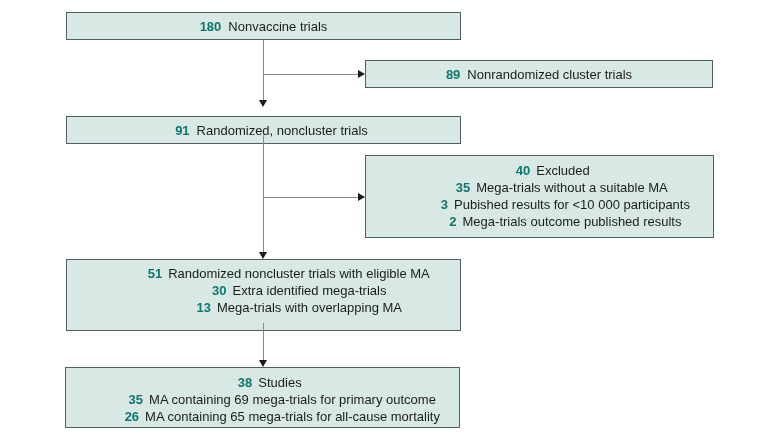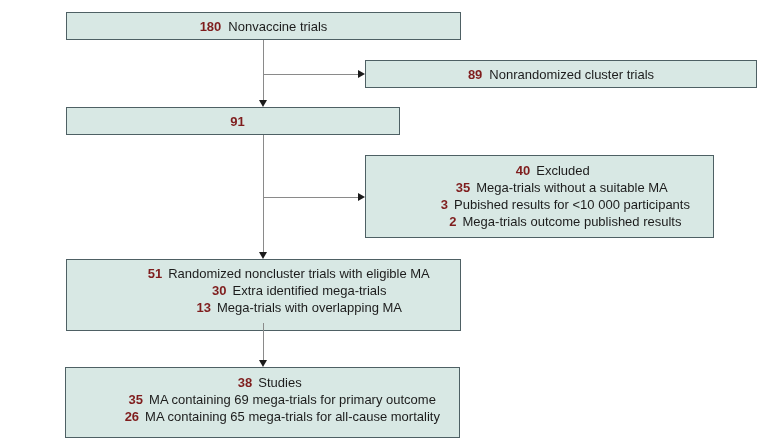--- a/index.html
+++ b/index.html
@@ -15,21 +15,21 @@
   .box{
     position:absolute;
     box-sizing:border-box;
     background:#d8e8e4;
     border:1.5px solid #4e6064;
   }
   .box.center{
     display:flex;align-items:center;justify-content:center;
     white-space:nowrap;
   }
-  .num{font-weight:bold;color:#7f1d1d;}
+  .num{font-weight:bold;color:#0f766e;}
   .box.center .num{margin-right:7px;}
   .row{display:flex;line-height:17px;white-space:nowrap;justify-content:center;}
   .row .num{display:inline-block;text-align:right;flex:0 0 auto;}
   .row .txt{margin-left:6px;}
   
   .b4 .lvl0 .num{width:33px;} .b4 .lvl1 .num{width:51px;}
   .b5 .lvl0 .num{width:57px;} .b5 .lvl1 .num{width:78px;}
   .b6 .lvl0 .num{width:21px;} .b6 .lvl1 .num{width:46px;}
   .vline,.hline{position:absolute;background:#8a8a8a;}
   .vline{width:1px;}
@@ -55,27 +55,28 @@
   <div class="box center" style="left:66px;top:12px;width:395px;height:28px;">
     <span class="num">180</span>
     <span class="txt">Nonvaccine trials</span>
   </div>
 
   <div class="vline" style="left:263px;top:40px;height:61px;"></div>
   <div class="arrow-down" style="left:259px;top:100px;"></div>
   <div class="hline" style="left:263px;top:74px;width:95px;"></div>
   <div class="arrow-right" style="left:358px;top:70px;"></div>
 
-  <div class="box center" style="left:365px;top:60px;width:392px;height:28px;">
+  <div class="box center" style="left:365px;top:60px;width:348px;height:28px;">
     <span class="num">89</span>
     <span class="txt">Nonrandomized cluster trials</span>
   </div>
 
-  <div class="box center" style="left:66px;top:107px;width:334px;height:28px;padding-left:16px;">
+  <div class="box center" style="left:66px;top:116px;width:395px;height:28px;padding-left:16px;">
     <span class="num">91</span>
+    <span class="txt">Randomized, noncluster trials</span>
   </div>
 
   <div class="vline" style="left:263px;top:135px;height:118px;"></div>
   <div class="arrow-down" style="left:259px;top:252px;"></div>
   <div class="hline" style="left:263px;top:197px;width:95px;"></div>
   <div class="arrow-right" style="left:358px;top:193px;"></div>
 
   <div class="box b4" style="left:365px;top:155px;width:349px;height:83px;padding:6px 6px 0 14px;">
     <div class="row lvl0">
       <span class="num">40</span>
@@ -106,21 +107,21 @@
     </div>
     <div class="row lvl1">
       <span class="num">13</span>
       <span class="txt">Mega-trials with overlapping MA</span>
     </div>
   </div>
 
   <div class="vline" style="left:263px;top:323px;height:38px;"></div>
   <div class="arrow-down" style="left:259px;top:360px;"></div>
 
-  <div class="box b6" style="left:65px;top:367px;width:395px;height:71px;padding:6px 6px 0 14px;">
+  <div class="box b6" style="left:65px;top:367px;width:395px;height:61px;padding:6px 6px 0 14px;">
     <div class="row lvl0">
       <span class="num">38</span>
       <span class="txt">Studies</span>
     </div>
     <div class="row lvl1">
       <span class="num">35</span>
       <span class="txt">MA containing 69 mega-trials for primary outcome</span>
     </div>
     <div class="row lvl1">
       <span class="num">26</span>

